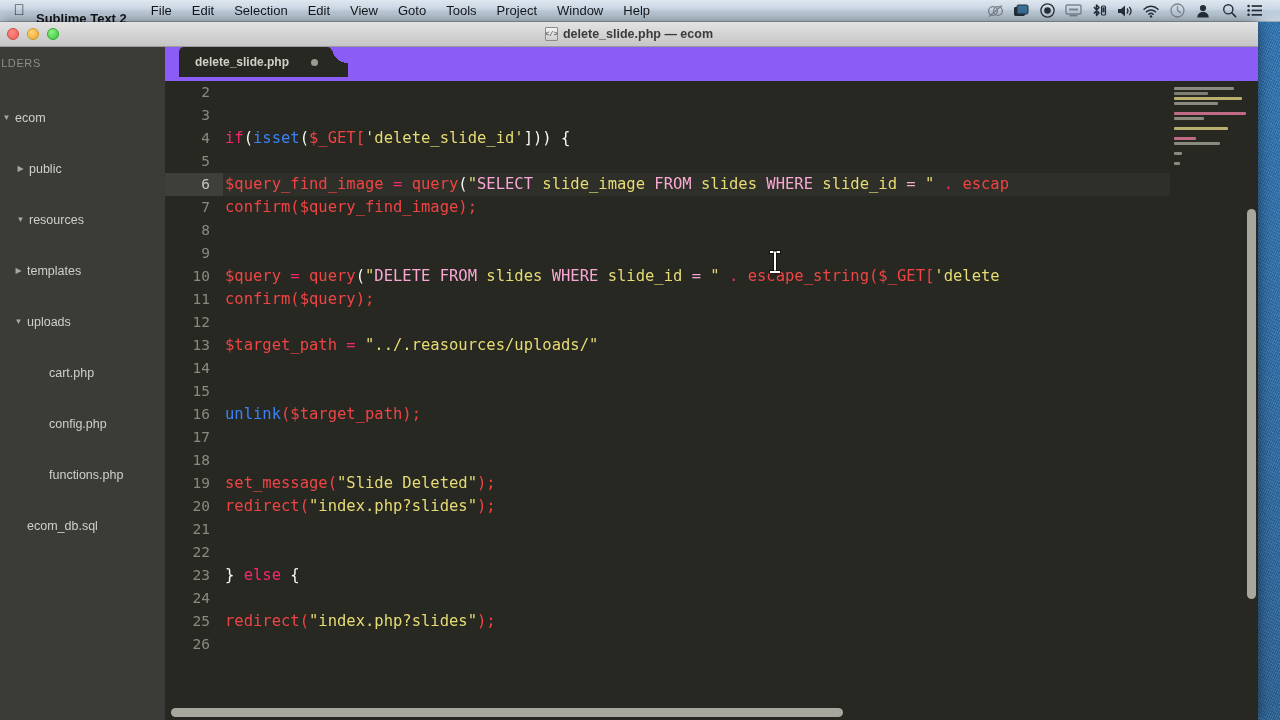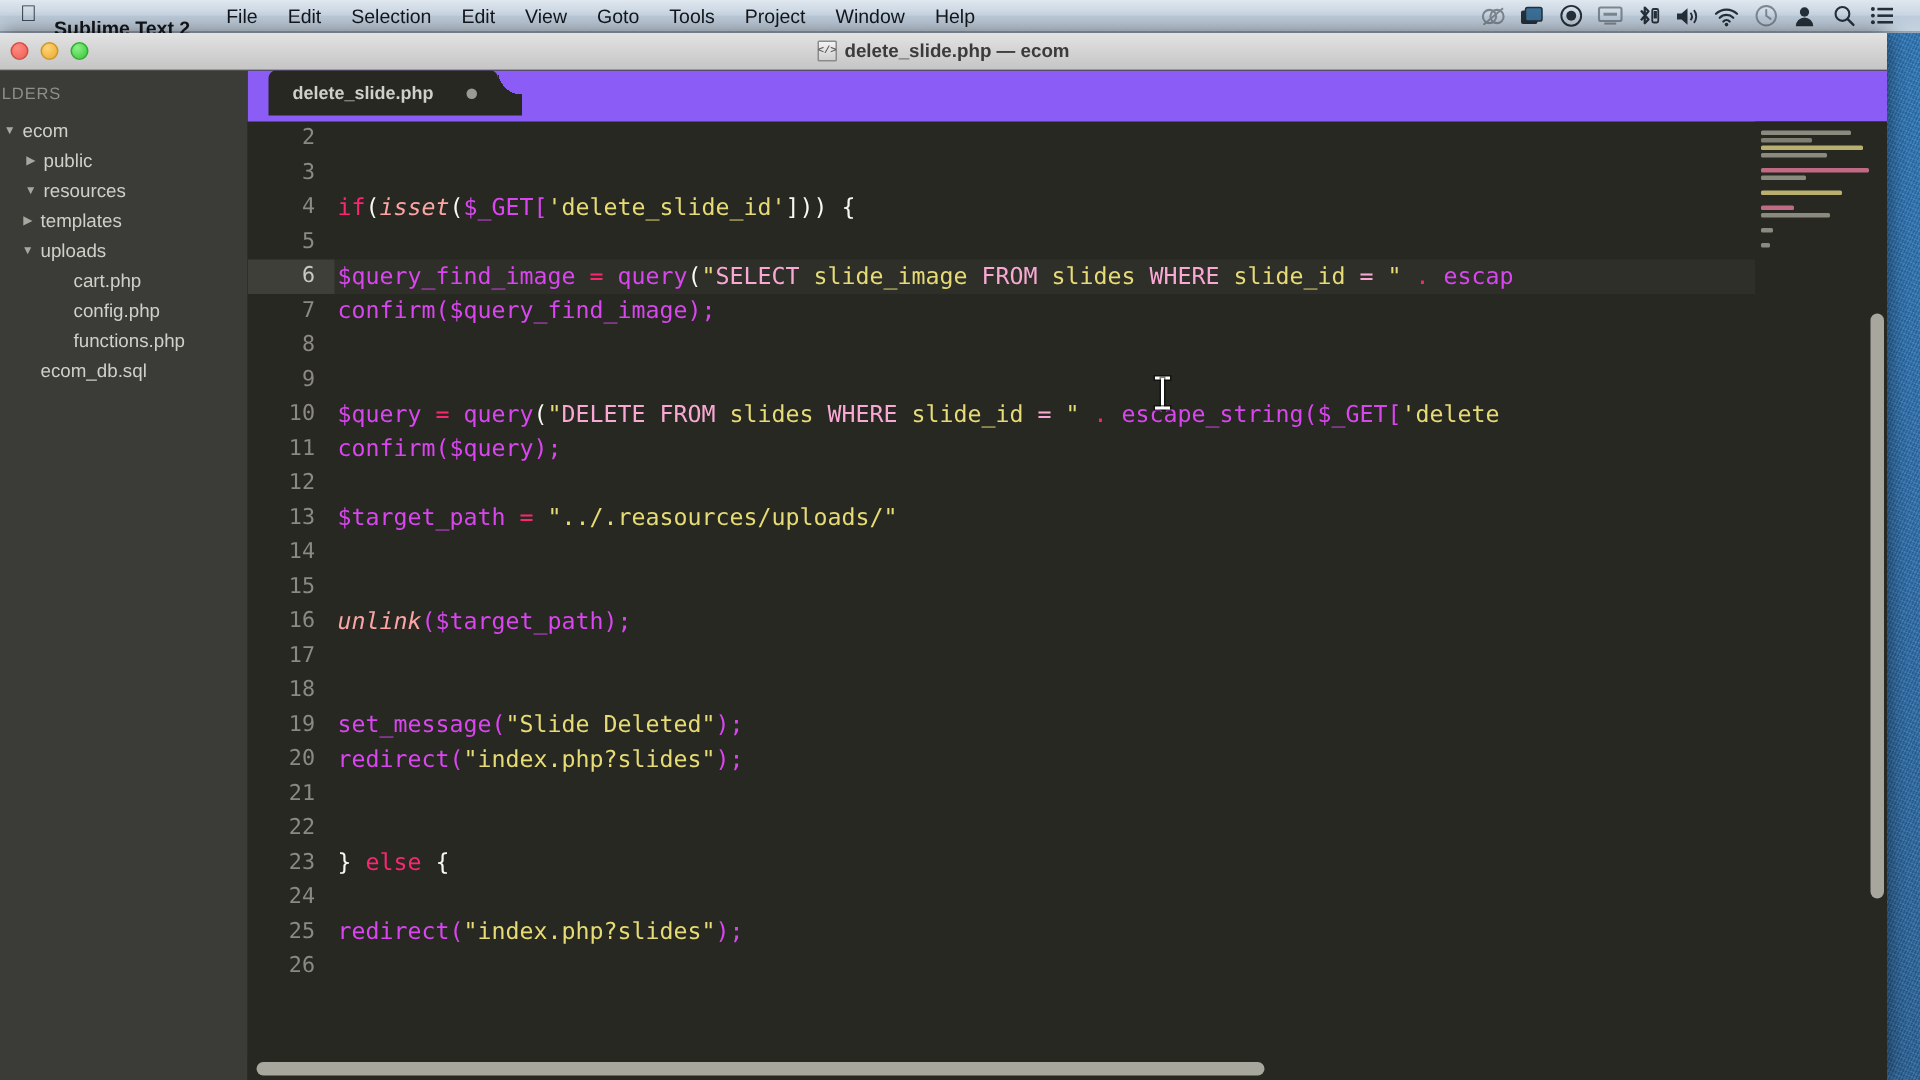--- a/index.html
+++ b/index.html
@@ -76,21 +76,21 @@
     width: 165px; flex: 0 0 165px; background: #3b3c37;
     padding-top: 8px; color: #c7c8c0; font-size: 12.5px;
     overflow: hidden;
   }
   .sidebar-title {
     font-size: 11px; letter-spacing: .6px; color: #8e8f88;
     padding: 2px 0 8px 2px; margin-left: -10px;
   }
   .tree-row {
     display: flex; align-items: center; height: 20px;
-    white-space: nowrap; color: #cfd0c8; font-size: 12.5px;
+    white-space: nowrap; color: #cfd0c8; font-size: 12.5px; margin-top: 31px;
   }
   .tree-row .arrow {
     width: 13px; flex: 0 0 13px; text-align: center; font-size: 8px; color: #a6a79f;
     line-height: 1;
   }
   .tree-row .arrow.open::before { content: "\25BC"; }
   .tree-row .arrow.closed::before { content: "\25B6"; }
   .tree-row .arrow.none::before { content: ""; }
   .tree-label { padding-left: 2px; }
   .d0 { padding-left: 0px; }
@@ -131,24 +131,24 @@
   .ln-row.active .gutter { background: #3e3f39; color: #c8c8c0; }
   .ln-row.active .ln-code { background: rgba(255,255,255,.035); }
   .gutter {
     width: 58px; flex: 0 0 58px; text-align: right; padding-right: 13px;
     color: #8a8a82; font-size: 14.5px;
   }
   .ln-code { flex: 1 1 auto; padding-left: 2px; }
 
   
   .t-kw   { color: #f92672; text-align: right; }
-  .t-fn   { color: #fca5a5; font-style: italic; }
+  .t-fn   { color: #3b82f6; }
   .t-str  { color: #e6db74; }
   .t-sql  { color: #f9a8d4; }
-  .t-plain{ color: #d946ef; }
+  .t-plain{ color: #ef4444; }
   .t-punc { color: #f8f8f2; }
 
   .hscroll {
     position: absolute; left: 0; right: 0; bottom: 0; height: 16px; background: #272822;
   }
   .hscroll .thumb {
     position: absolute; left: 6px; top: 4px; width: 672px; height: 9px;
     background: #a7a79d; border-radius: 5px;
   }
 

